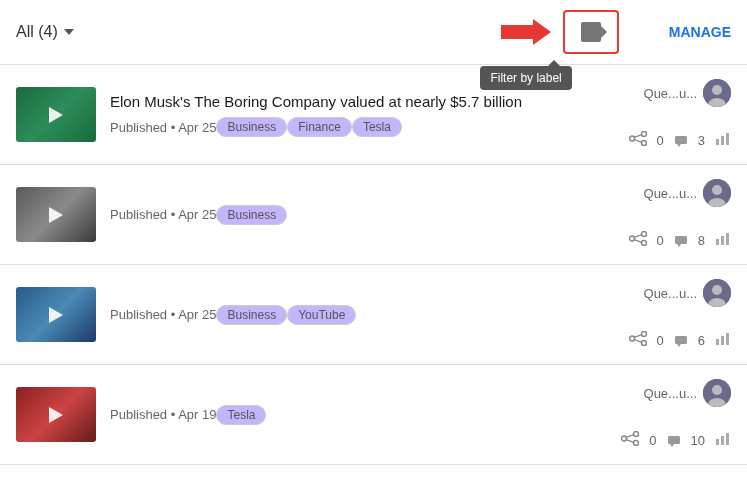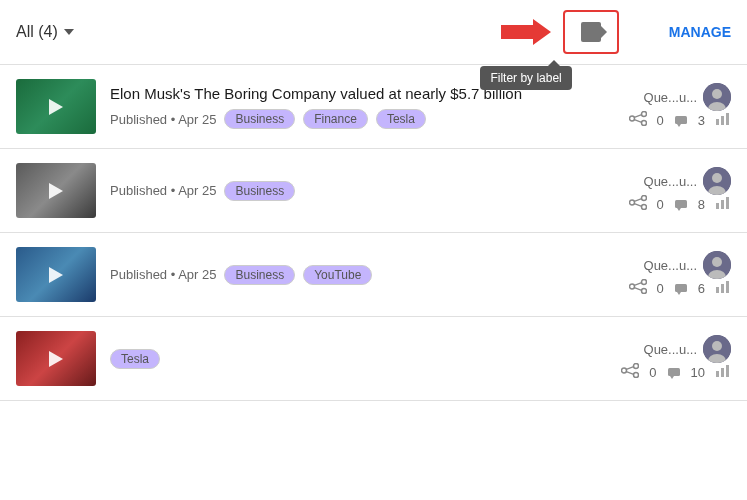--- a/index.html
+++ b/index.html
@@ -180,21 +180,21 @@
       font-size: 15px;
       color: #1a1a1a;
       margin-bottom: 6px;
       line-height: 1.3;
       cursor: pointer;
     }
 
     .article-meta {
       display: flex;
       align-items: center;
-      gap: 8px;
+      gap: 0;
       flex-wrap: wrap;
     }
 
     .article-date {
       font-size: 13px;
       color: #666;
     }
 
     .tag {
       font-size: 12px;
@@ -204,21 +204,21 @@
       padding: 2px 10px;
       background: #c4b5fd;
       cursor: pointer;
     }
 
     
     .article-right {
       display: flex;
       flex-direction: column;
       align-items: flex-end;
-      gap: 0;
+      gap: 24px;
       min-width: 90px;
     }
 
     .article-author {
       display: flex;
       align-items: center;
       gap: 6px;
     }
 
     .author-name {
@@ -447,20 +447,21 @@
         </span>
       </div>
     </div>
   </div>
     <div class="article-item">
     <div class="article-thumbnail thumb-4">
       <div class="thumb-play"></div>
     </div>
     <div class="article-content">
       <div class="article-meta">
+        <span class="article-date">Published • Apr 19</span>
         <span class="tag">Tesla</span>
       </div>
     </div>
     <div class="article-right">
       <div class="article-author">
         <span class="author-name">Que...u...</span>
         <div class="author-avatar">
           <svg width="28" height="28" viewBox="0 0 28 28" xmlns="http://www.w3.org/2000/svg">
             <circle cx="14" cy="14" r="14" fill="#6a6a8a"></circle>
             <circle cx="14" cy="11" r="5" fill="#bbb"></circle>

